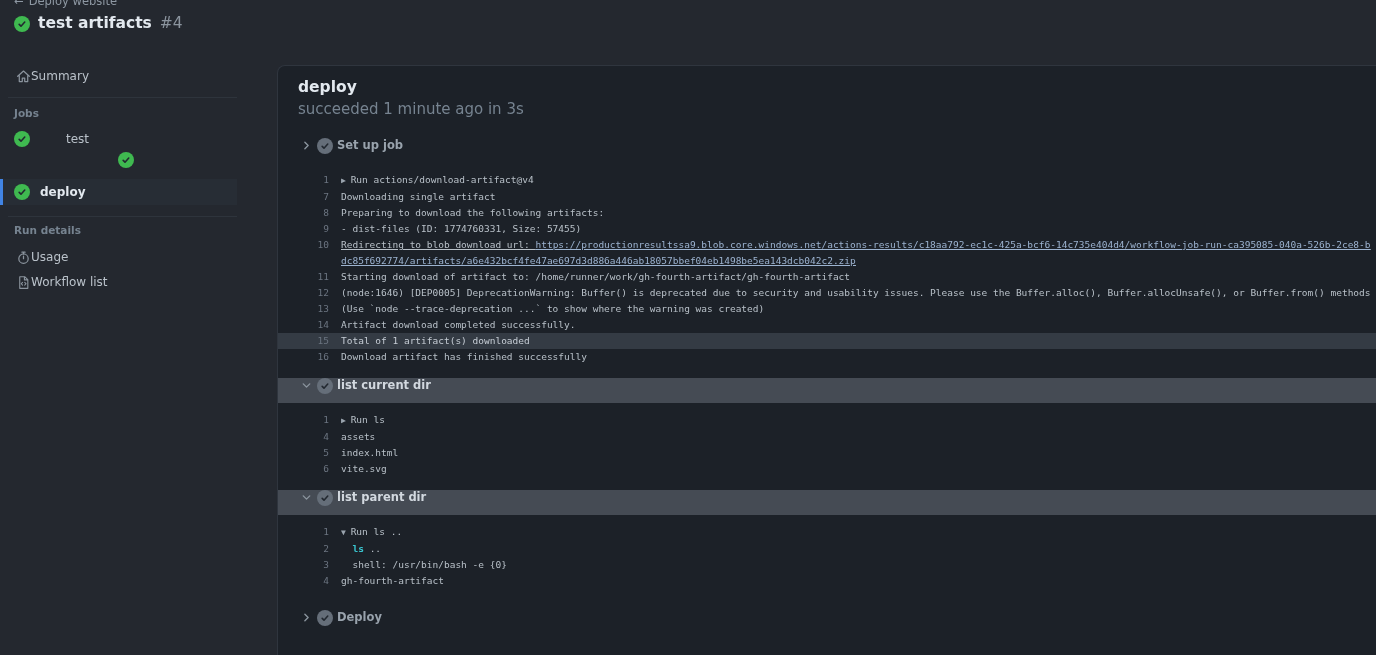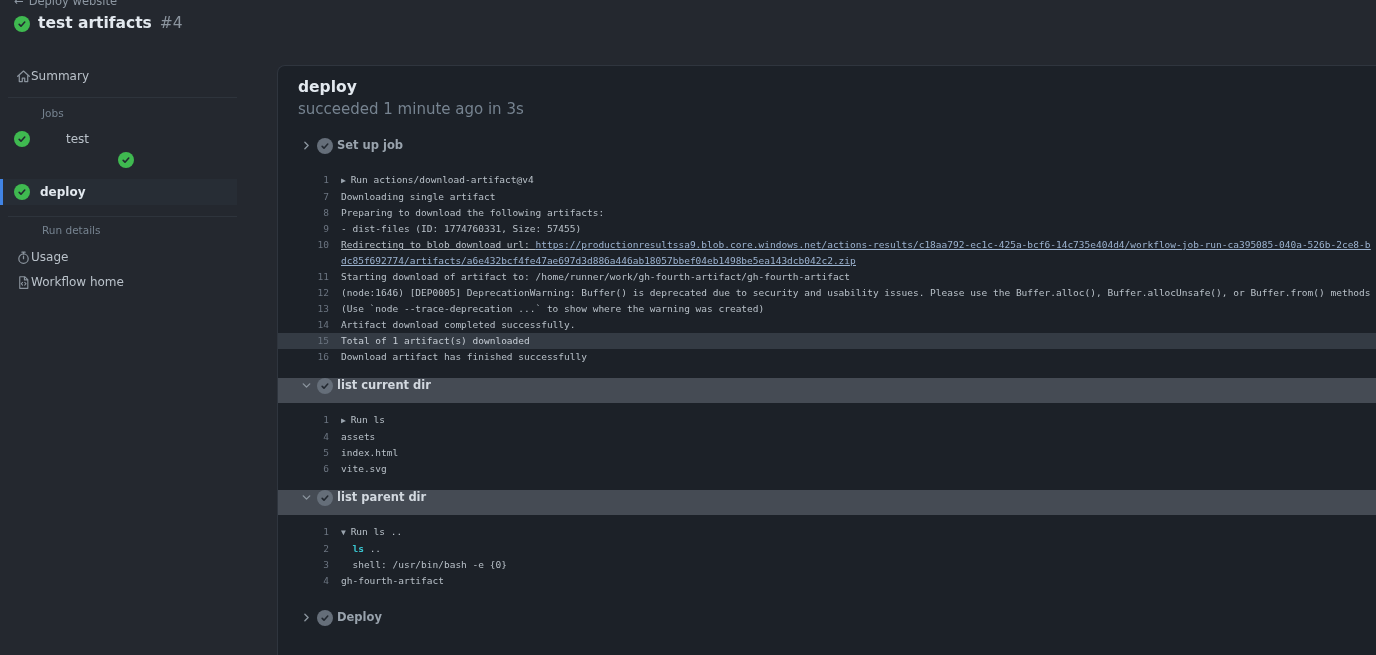--- a/index.html
+++ b/index.html
@@ -13,21 +13,21 @@
   body{background:var(--page-bg);font-family:"DejaVu Sans","Liberation Sans",sans-serif;position:relative;}
 
   
   .sidebar{position:absolute;left:0;top:0;width:237px;height:655px;}
   .back{position:absolute;top:-6px;left:14px;font-size:11.5px;color:#8e98a3;text-decoration:none;display:flex;align-items:center;gap:5px;}
   .run-title{position:absolute;top:14px;left:14px;display:flex;align-items:flex-end;gap:8px;}
   .run-title .rt{font-size:15.5px;font-weight:bold;color:var(--white);}
   .run-title .rn{font-size:15.5px;color:#8b949e;}
   .sitem{position:absolute;left:0;width:237px;height:24px;display:flex;align-items:center;padding-left:16px;font-size:12px;color:#bac2ca;cursor:pointer;}
   .divider{position:absolute;left:8px;right:0;height:1px;background:var(--divider);}
-  .glabel{position:absolute;left:14px;font-size:10.5px;font-weight:400;color:var(--dim);margin-left:28px;}
+  .glabel{position:absolute;left:14px;font-size:10.5px;font-weight:700;color:var(--dim);}
   .job{position:absolute;left:0;width:237px;height:26px;display:flex;align-items:center;padding-left:14px;gap:10px;font-size:12px;color:#bac2ca;cursor:pointer;}
   .job.selected{background:#272d35;color:var(--white);font-weight:600;}
   .job.selected::before{content:"";position:absolute;left:0;top:0;bottom:0;width:3px;background:var(--blue);}
   .circ{width:16px;height:16px;border-radius:50%;display:inline-flex;align-items:center;justify-content:center;flex:none;}
   .gcirc{background:var(--green);}
   .kcirc{background:var(--circle);}
 
   
   .panel{position:absolute;left:277px;top:65px;right:0;bottom:-10px;background:var(--panel-bg);
          border:1px solid #2f353e;border-right:none;border-bottom:none;border-radius:8px 0 0 0;overflow:hidden;}
@@ -120,21 +120,21 @@
       </span>
     <span>Usage</span>
   </div>
   <div class="sitem" style="top:270px;">
     <span class="sicon">
         <svg width="15" height="15" viewBox="0 0 16 16">
           <path d="M4 1.8h5.2L12.6 5v9.2H4zM9 2v3.2h3.4" stroke="#8b949e" stroke-width="1.2" fill="none" stroke-linejoin="round"></path>
           <path d="M7 7.8 5.6 9.3 7 10.8M9.3 7.8l1.4 1.5-1.4 1.5" stroke="#8b949e" stroke-width="1.1" fill="none" stroke-linecap="round" stroke-linejoin="round"></path>
         </svg>
       </span>
-    <span>Workflow home</span>
+    <span>Workflow list</span>
   </div>
 </div>
 
 <div class="panel">
   <div class="phead">
     <div class="ptitle">deploy</div>
     <div class="psub">succeeded 1 minute ago in 3s</div>
   </div>
   <div class="log" id="log">
       <div class="srow">

